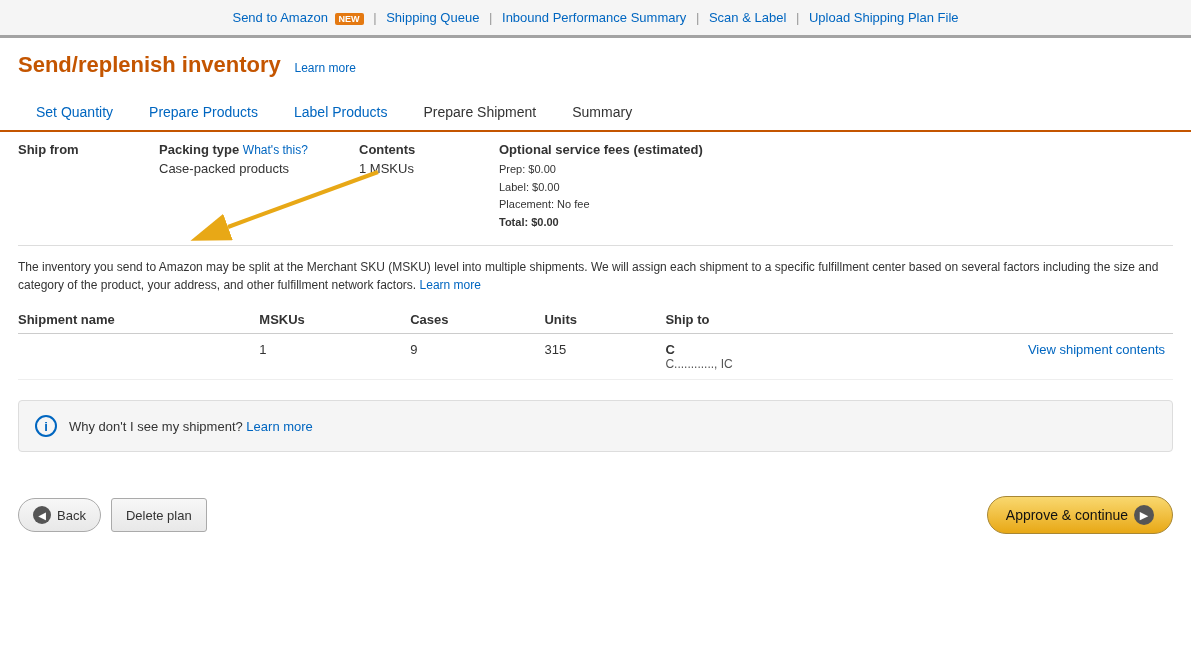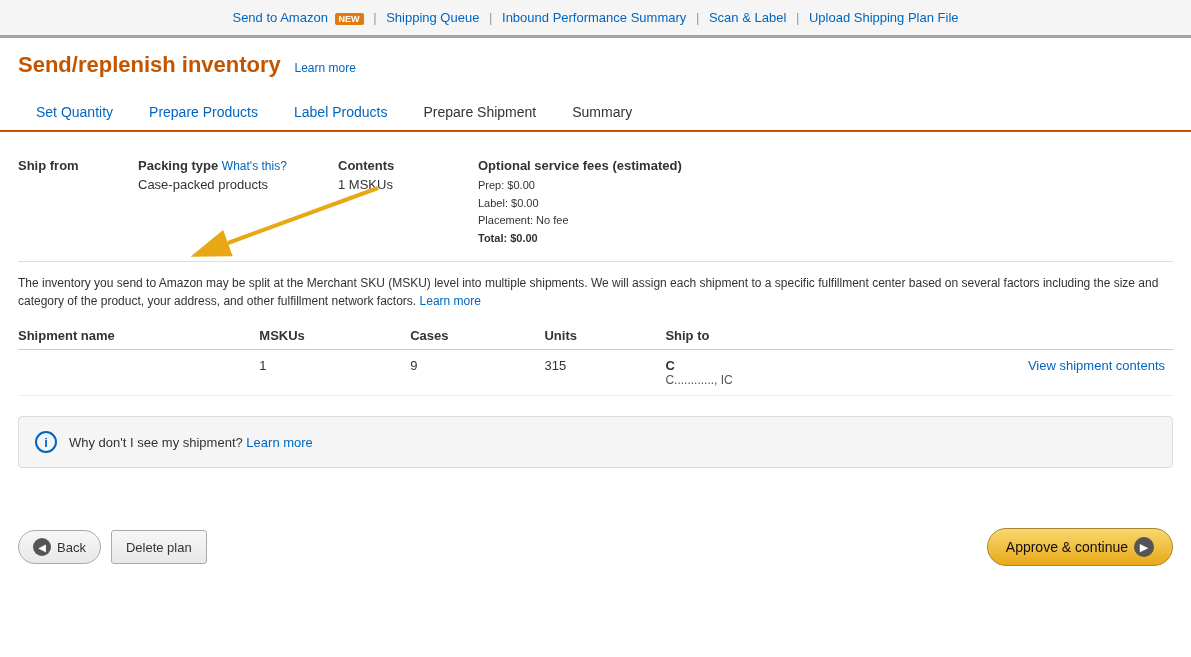--- a/index.html
+++ b/index.html
@@ -91,41 +91,42 @@
       border-right: 8px solid transparent;
       border-top: 8px solid #c45500;
     }
     .step-tab.plain {
       color: #333;
       text-decoration: none;
     }
 
     
     .content {
-      padding: 26px 18px;
+      padding: 10px 18px;
     }
 
     
     .ship-info-row {
       display: flex;
       align-items: flex-start;
       gap: 40px;
       padding-bottom: 14px;
       border-bottom: 1px solid #ddd;
       position: relative;
     }
     .ship-from-col {
       min-width: 80px;
     }
     .ship-from-label {
       font-weight: bold;
       font-size: 13px;
     }
     .packing-col {
       min-width: 160px;
+      margin-left: 21px;
     }
     .packing-label {
       font-weight: bold;
     }
     .packing-label .whats-this {
       color: #0066c0;
       font-weight: normal;
       text-decoration: none;
       font-size: 12px;
     }

